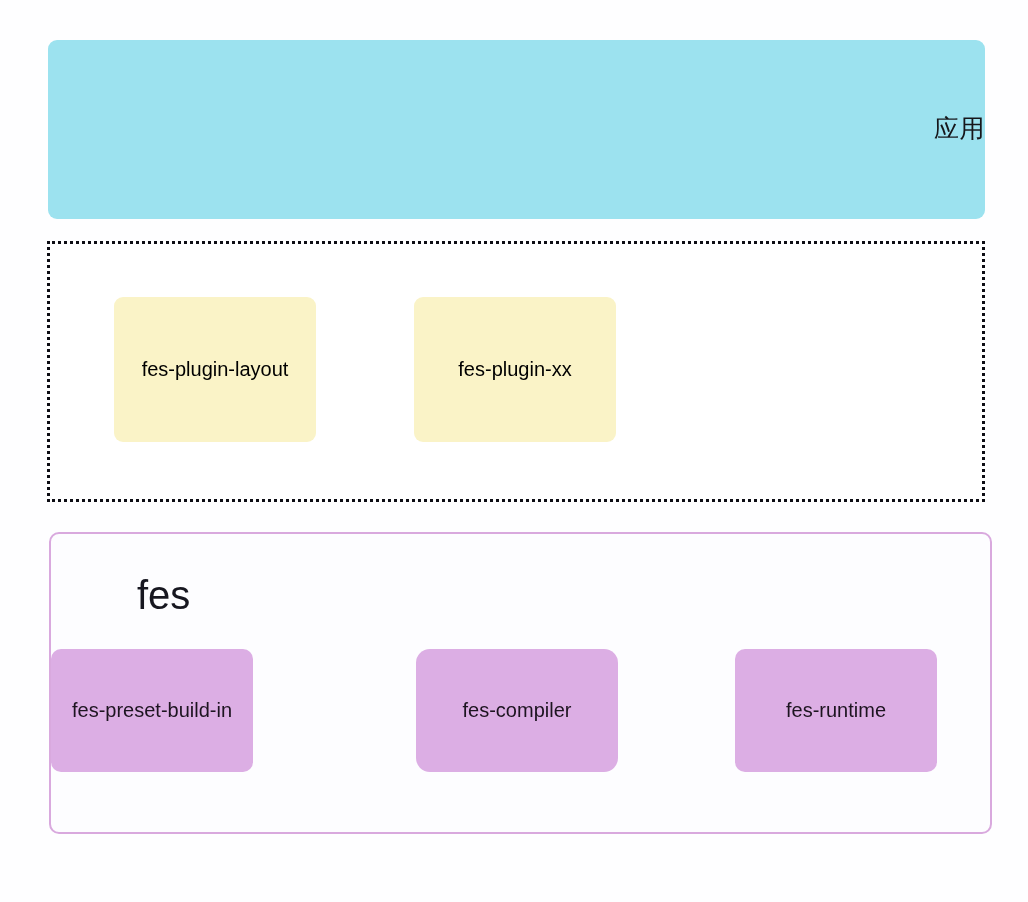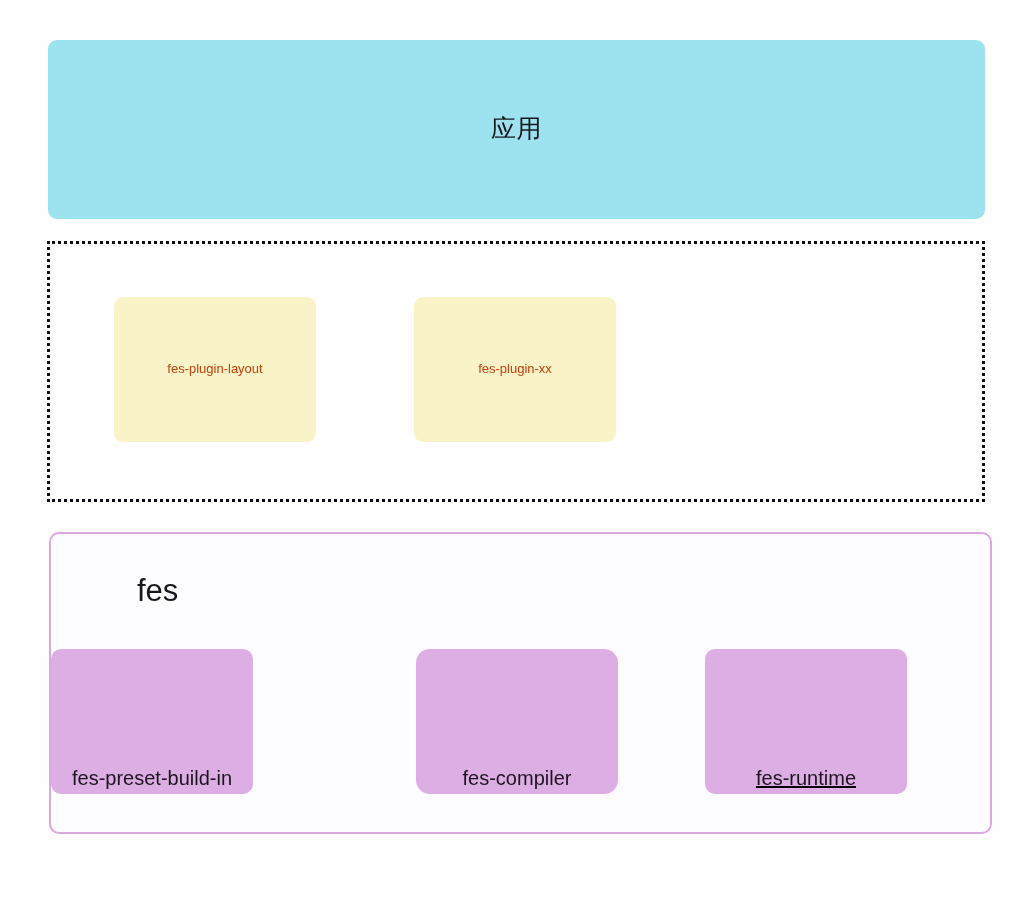--- a/index.html
+++ b/index.html
@@ -24,21 +24,21 @@
   .app-band {
     position: absolute;
     left: 48px;
     top: 40px;
     width: 937px;
     height: 179px;
     background: #9CE2EF;
     border-radius: 9px;
     display: flex;
     align-items: center;
-    justify-content: center;
+    justify-content: flex-end;
     box-sizing: border-box;
   }
   .app-band-label {
     font-size: 25px;
     line-height: 1.3;
     color: #16161a;
     letter-spacing: 0.5px;
     font-family: "DejaVu Sans", "Liberation Sans", sans-serif;
   }
 
@@ -64,63 +64,63 @@
     align-items: center;
     justify-content: center;
     text-align: center;
     box-sizing: border-box;
     padding: 0 18px;
   }
   .plugin-card:nth-of-type(1) { left: 64px; }
   .plugin-card:nth-of-type(2) { left: 364px; }
   .plugin-card:nth-of-type(3) { left: 664px; margin-left: 23px; }
   .plugin-card-label {
-    font-size: 13px;
+    font-size: 20px;
     line-height: 1.55;
-    color: #c2410c;
+    color: #000000;
     word-break: break-word;
   }
 
   
   .core-band {
     position: absolute;
     left: 49px;
     top: 532px;
     width: 943px;
     height: 302px;
     background: #fdfdff;
     border: 2px solid #D9A9DE;
     border-radius: 10px;
     box-sizing: border-box;
   }
   .core-band-title {
     position: absolute;
     left: 86px;
     top: 41px;
-    font-size: 31px;
+    font-size: 40px;
     line-height: 1;
     color: #171720;
   }
   .core-card {
     position: absolute;
     top: 115px;
     width: 202px;
-    height: 145px;
+    height: 123px;
     background: #DCAEE4;
     border-radius: 10px;
     display: flex;
-    align-items: flex-end;
+    align-items: center;
     justify-content: center;
     text-align: center;
     box-sizing: border-box;
     padding: 0 16px;
   }
   .core-card:nth-of-type(1) { left: 57px; }
   .core-card:nth-of-type(2) { left: 365px; border-radius: 14px; }
-  .core-card:nth-of-type(3) { left: 654px; text-decoration: underline; }
+  .core-card:nth-of-type(3) { left: 684px; }
   .core-card-label {
     font-size: 20px;
     line-height: 1.55;
     color: #1d1420;
     word-break: break-word;
   }
 </style>
 </head>
 <body>
 

